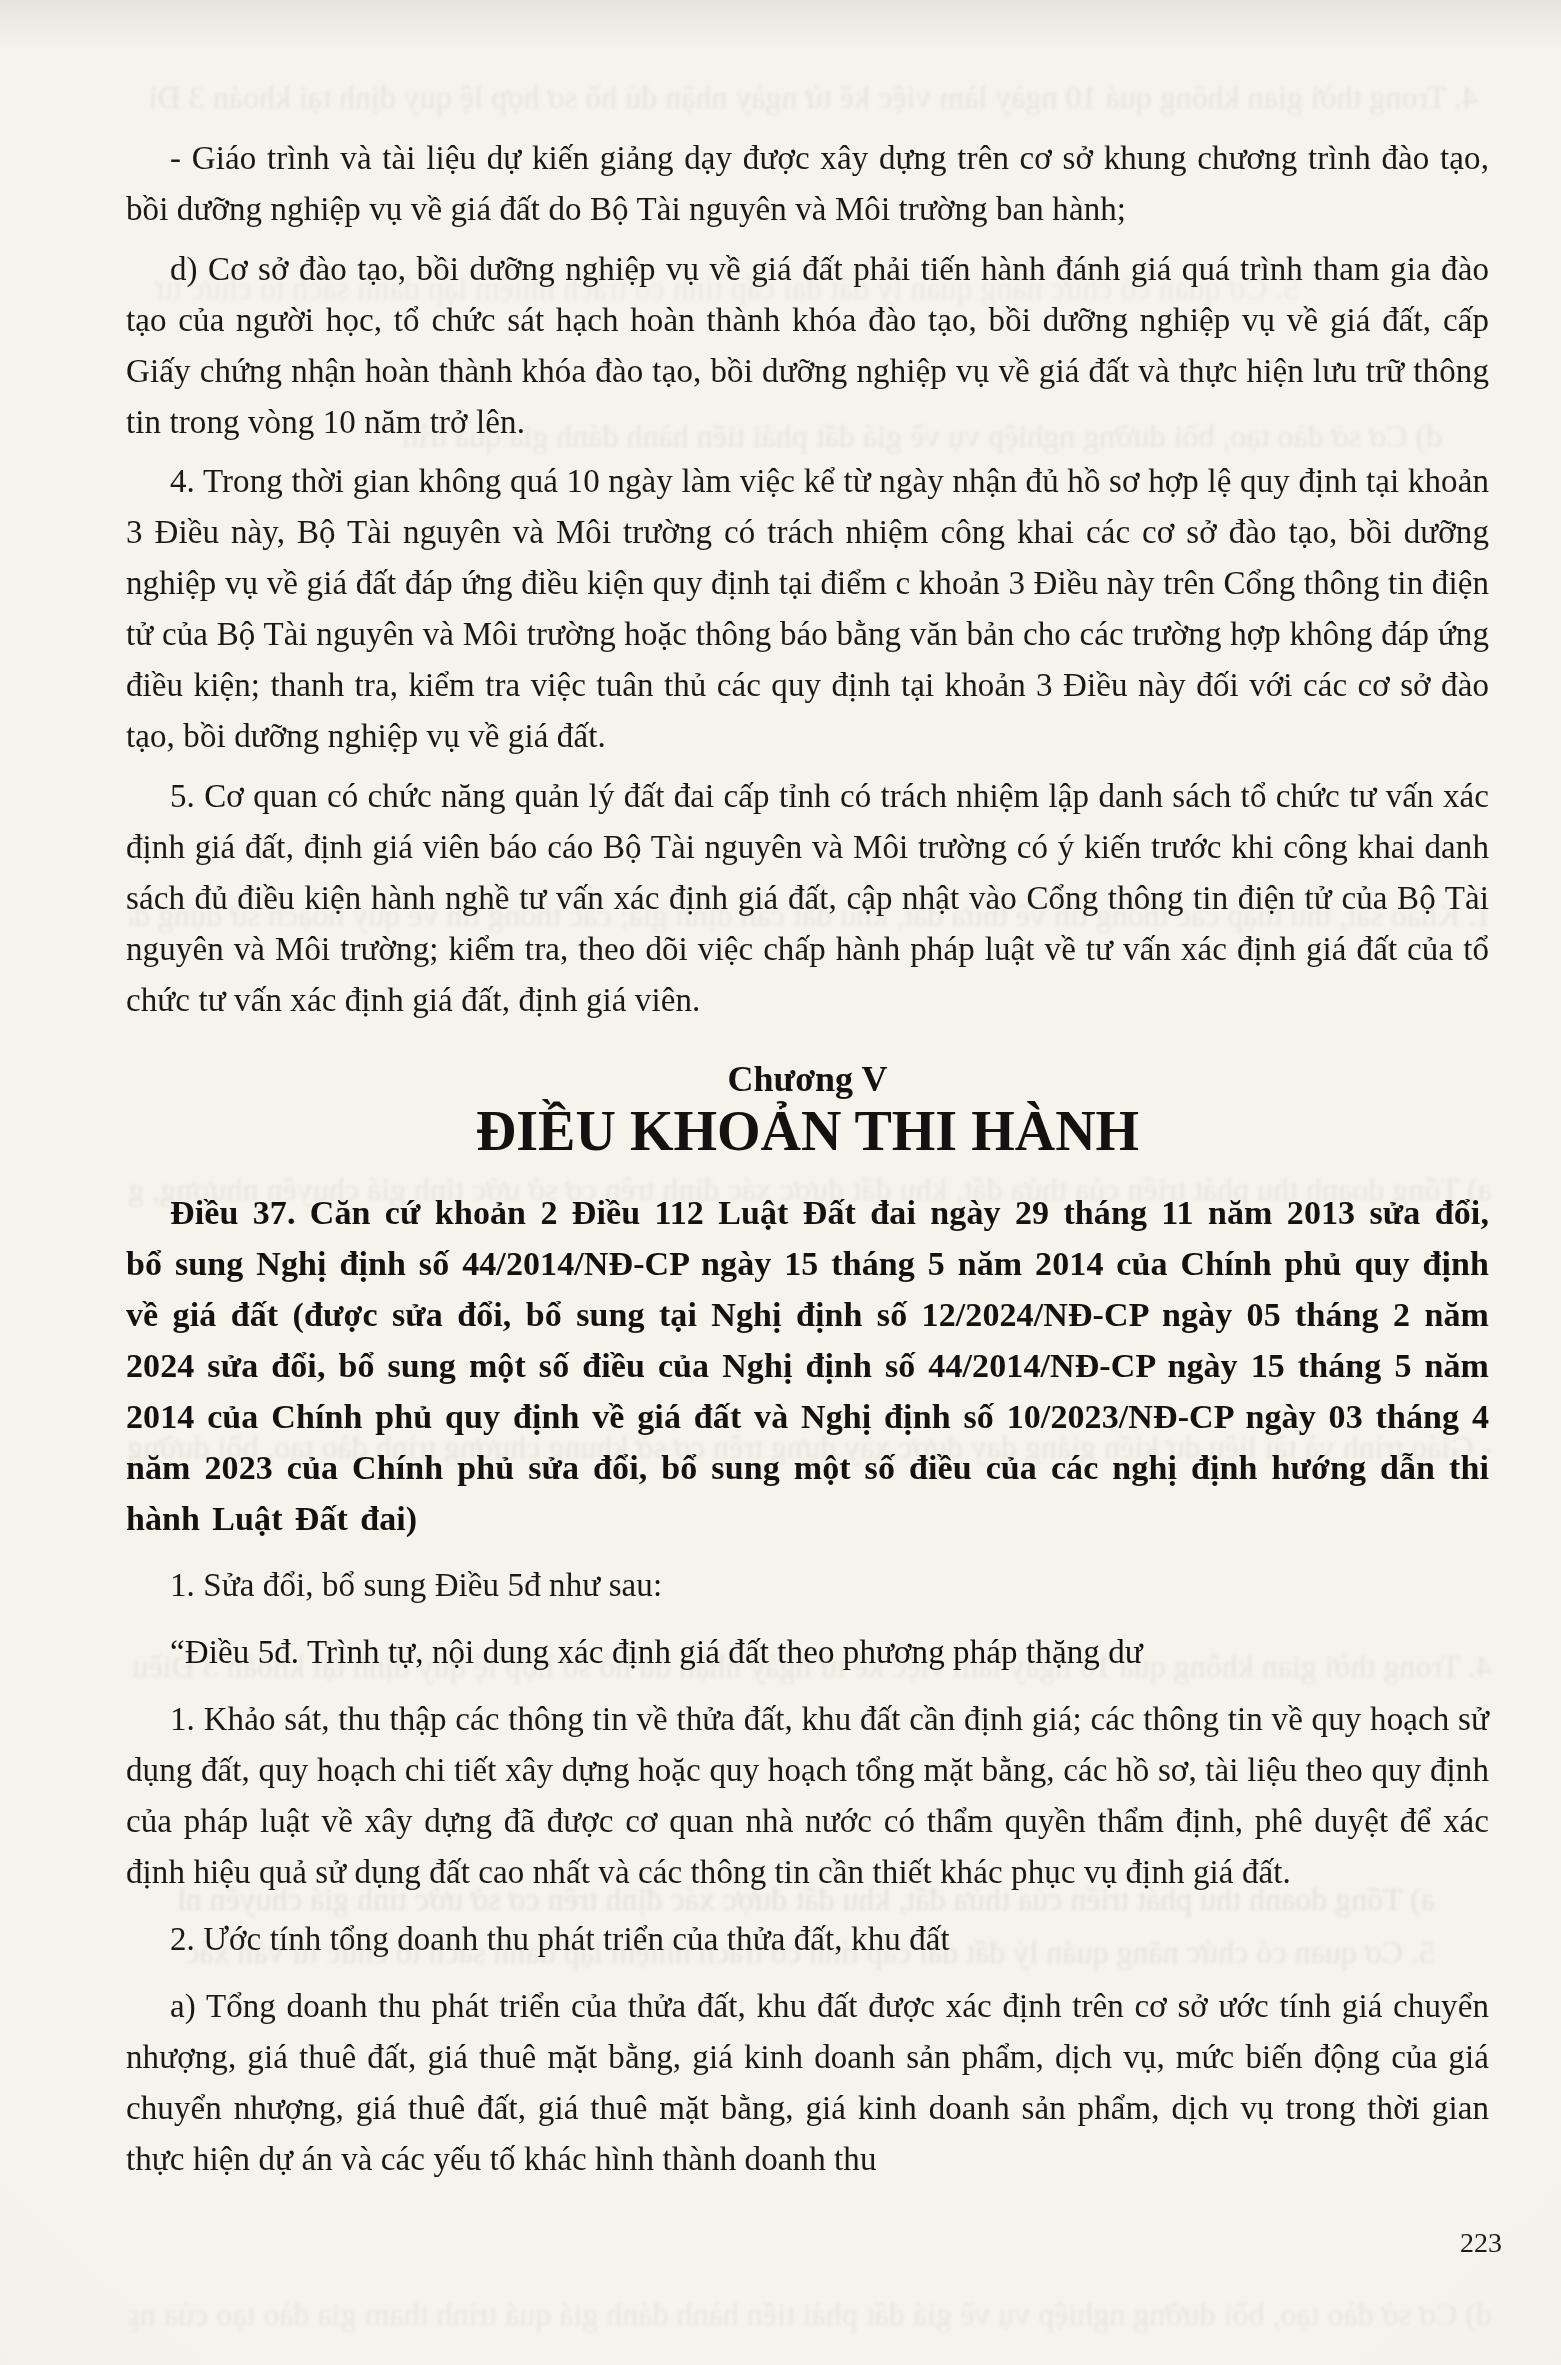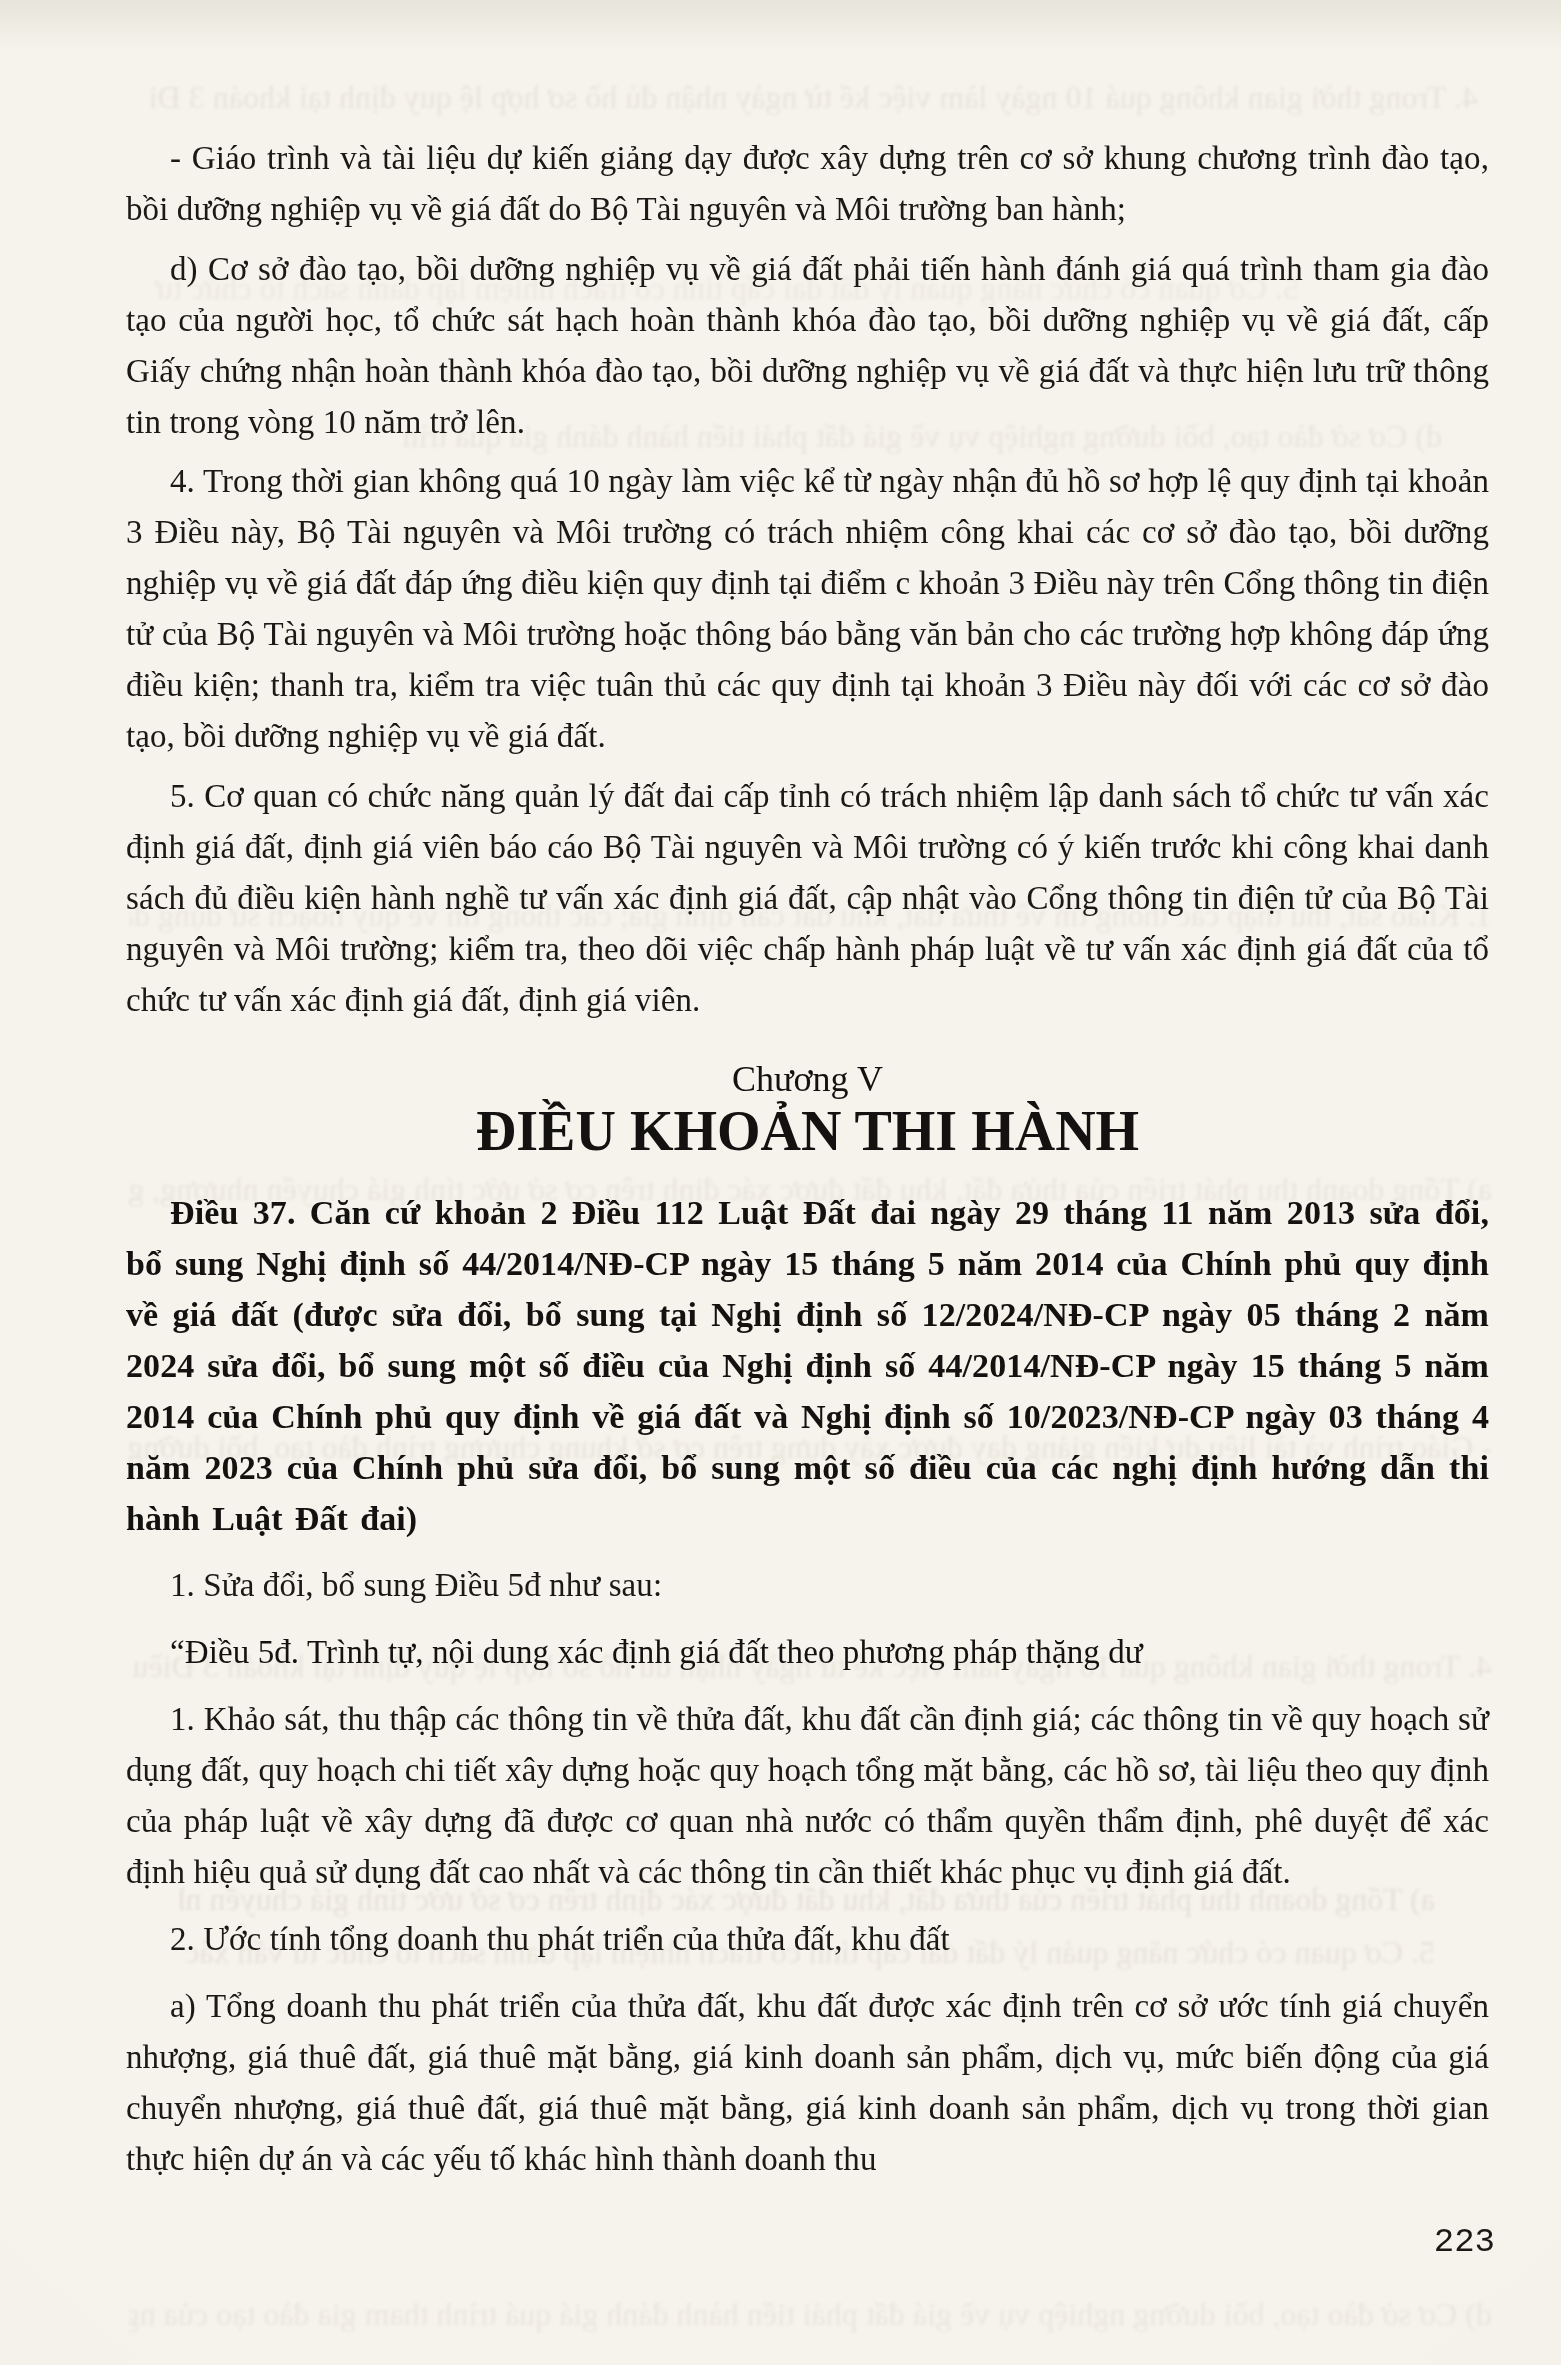--- a/index.html
+++ b/index.html
@@ -69,42 +69,41 @@
   }
   .para.gap-lg { margin-top: 16px; }
 
   .chapter {
     margin-top: 32px;
     margin-bottom: 30px;
     text-align: center;
     text-indent: 0;
   }
   .chapter-label {
-    font-weight: normal;
+    font-weight: bold;
     font-size: 36px;
     line-height: 43px;
     color: #131210;
     text-align: center;
   }
   .chapter-title {
     font-weight: bold;
     font-size: 56px;
     line-height: 52px;
     margin-top: 4.3px;
     color: #131210;
   }
 
   .page-number {
     position: absolute;
     top: 2221px;
-    right: 66px;
-    font-size: 34px;
+    right: 59px;
+    font-size: 28px;
     line-height: 43px;
     color: #1b1916;
-    font-family: Liberation Mono, monospace;
   }
 </style>
 </head>
 <body>
 
 <div class="page">
 
   <div class="bleed">
     <div class="ghost" style="top:76px;  left:151px; width:1327px; opacity:0.14;">4. Trong thời gian không quá 10 ngày làm việc kể từ ngày nhận đủ hồ sơ hợp lệ quy định tại khoản 3 Điều này, Bộ Tài nguyên và Môi trường có trách nhiệm công khai các cơ sở đào tạo, bồi dưỡng nghiệp vụ về giá đất đáp ứng điều kiện quy định tại điểm c khoản 3 Điều này trên Cổng thông tin điện tử của Bộ Tài nguyên và Môi trường hoặc thông báo bằng văn bản cho các trường hợp không đáp ứng điều kiện; thanh tra, kiểm tra việc tuân thủ các quy định tại khoản 3 Điều này đối với các cơ sở đào tạo, bồi dưỡng nghiệp vụ về giá đất.</div>
     <div class="ghost" style="top:267px;  left:151px; width:1148px; opacity:0.10;">5. Cơ quan có chức năng quản lý đất đai cấp tỉnh có trách nhiệm lập danh sách tổ chức tư vấn xác định giá đất, định giá viên báo cáo Bộ Tài nguyên và Môi trường có ý kiến trước khi công khai danh sách đủ điều kiện hành nghề tư vấn xác định giá đất, cập nhật vào Cổng thông tin điện tử của Bộ Tài nguyên và Môi trường; kiểm tra, theo dõi việc chấp hành pháp luật về tư vấn xác định giá đất của tổ chức tư vấn xác định giá đất, định giá viên.</div>

